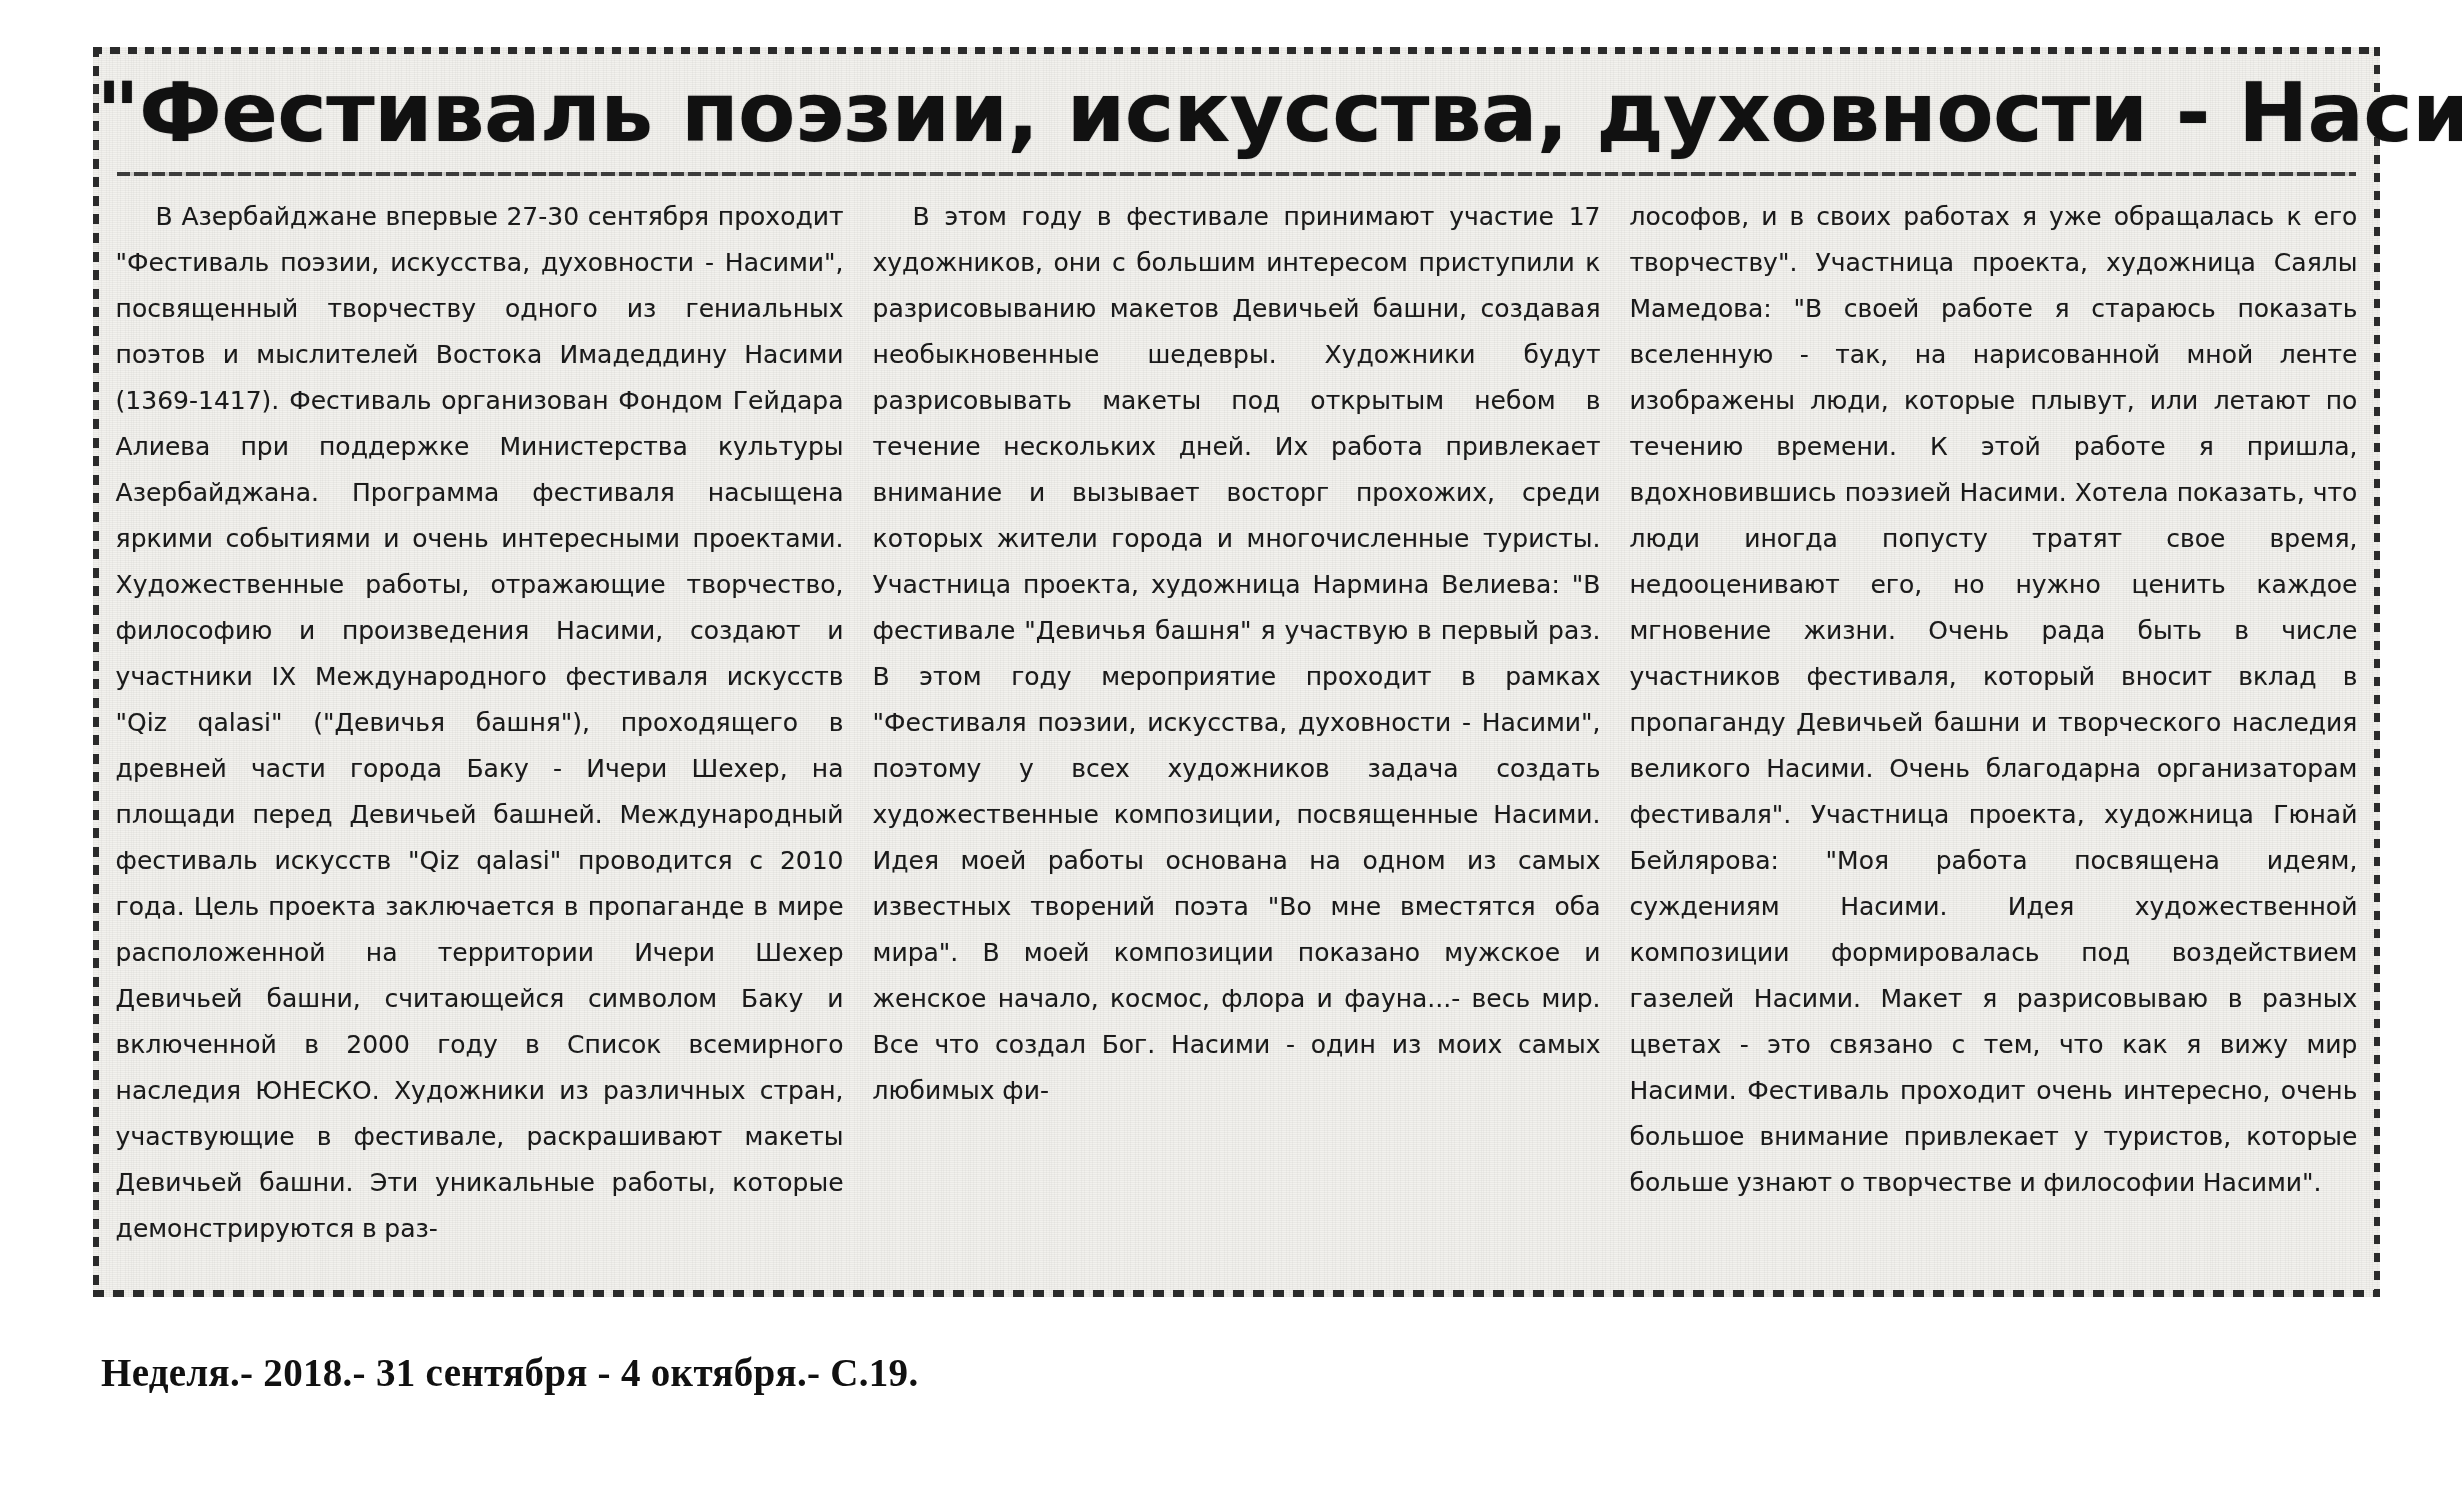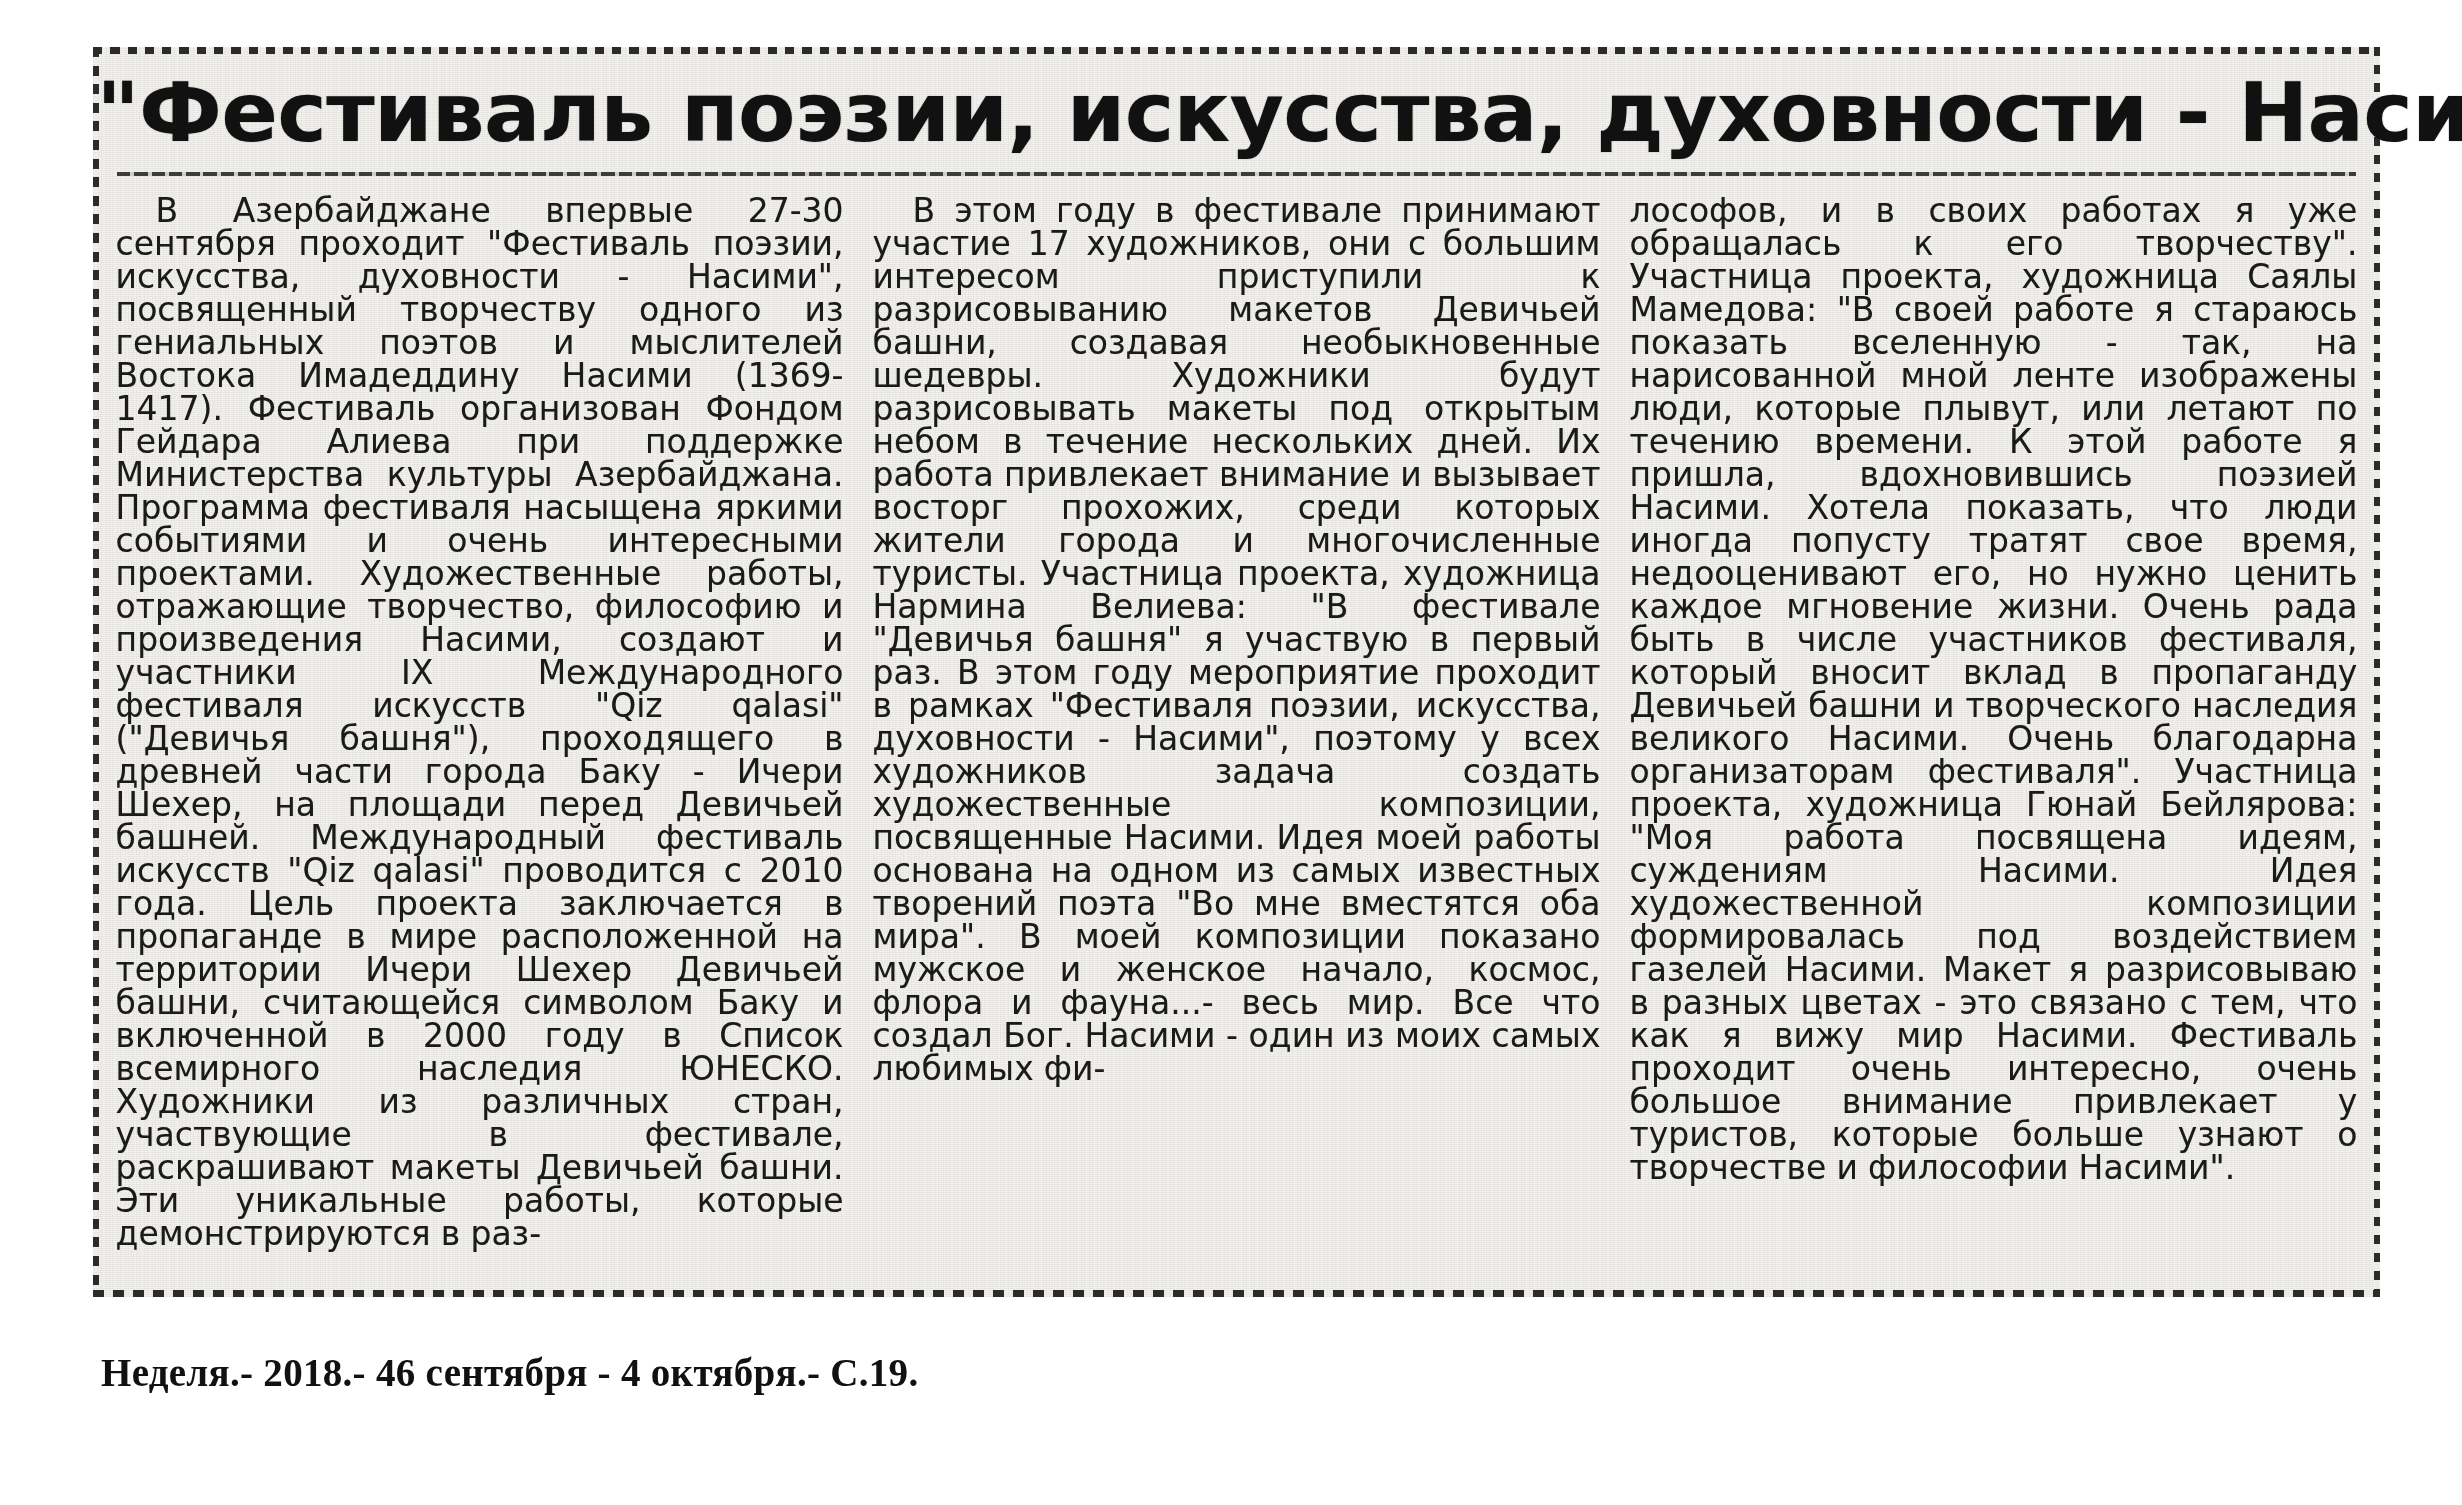--- a/index.html
+++ b/index.html
@@ -95,22 +95,22 @@
   
   .columns {
     display: flex;
     gap: 29px;
     margin-top: 17.3px;
     padding: 0 4px;
   }
   .col {
     flex: 1 1 0;
     font-family: "DejaVu Sans", sans-serif;
-    font-size: 33px;
-    line-height: 33px;
+    font-size: 25px;
+    line-height: 46px;
     text-align: justify;
     color: #1a1a1a;
     hyphens: manual;
     word-spacing: -0.3px;
     text-shadow: 0 0 0.7px rgba(0,0,0,0.25);
   }
   .col p {
     margin: 0;
   }
   .col p + p {
@@ -161,16 +161,16 @@
         </div>
 
         <div class="col">
           <p>лософов, и в своих работах я уже обращалась к его творчеству". Участница проекта, художница Саялы Мамедова: "В своей работе я стараюсь показать вселенную - так, на нарисованной мной ленте изображены люди, которые плывут, или летают по течению времени. К этой работе я пришла, вдохновившись поэзией Насими. Хотела показать, что люди иногда попусту тратят свое время, недооценивают его, но нужно ценить каждое мгновение жизни. Очень рада быть в числе участников фестиваля, который вносит вклад в пропаганду Девичьей башни и творческого наследия великого Насими. Очень благодарна организаторам фестиваля". Участница проекта, художница Гюнай Бейлярова: "Моя работа посвящена идеям, суждениям Насими. Идея художественной композиции формировалась под воздействием газелей Насими. Макет я разрисовываю в разных цветах - это связано с тем, что как я вижу мир Насими. Фестиваль проходит очень интересно, очень большое внимание привлекает у туристов, которые больше узнают о творчестве и философии Насими".</p>
         </div>
 
       </div>
     </div>
   </div>
 
-  <div class="caption">Неделя.- 2018.- 46 сентября - 4 октября.- С.19.</div>
+  <div class="caption">Неделя.- 2018.- 31 сентября - 4 октября.- С.19.</div>
 
 </div>
 
 
 </body></html>

